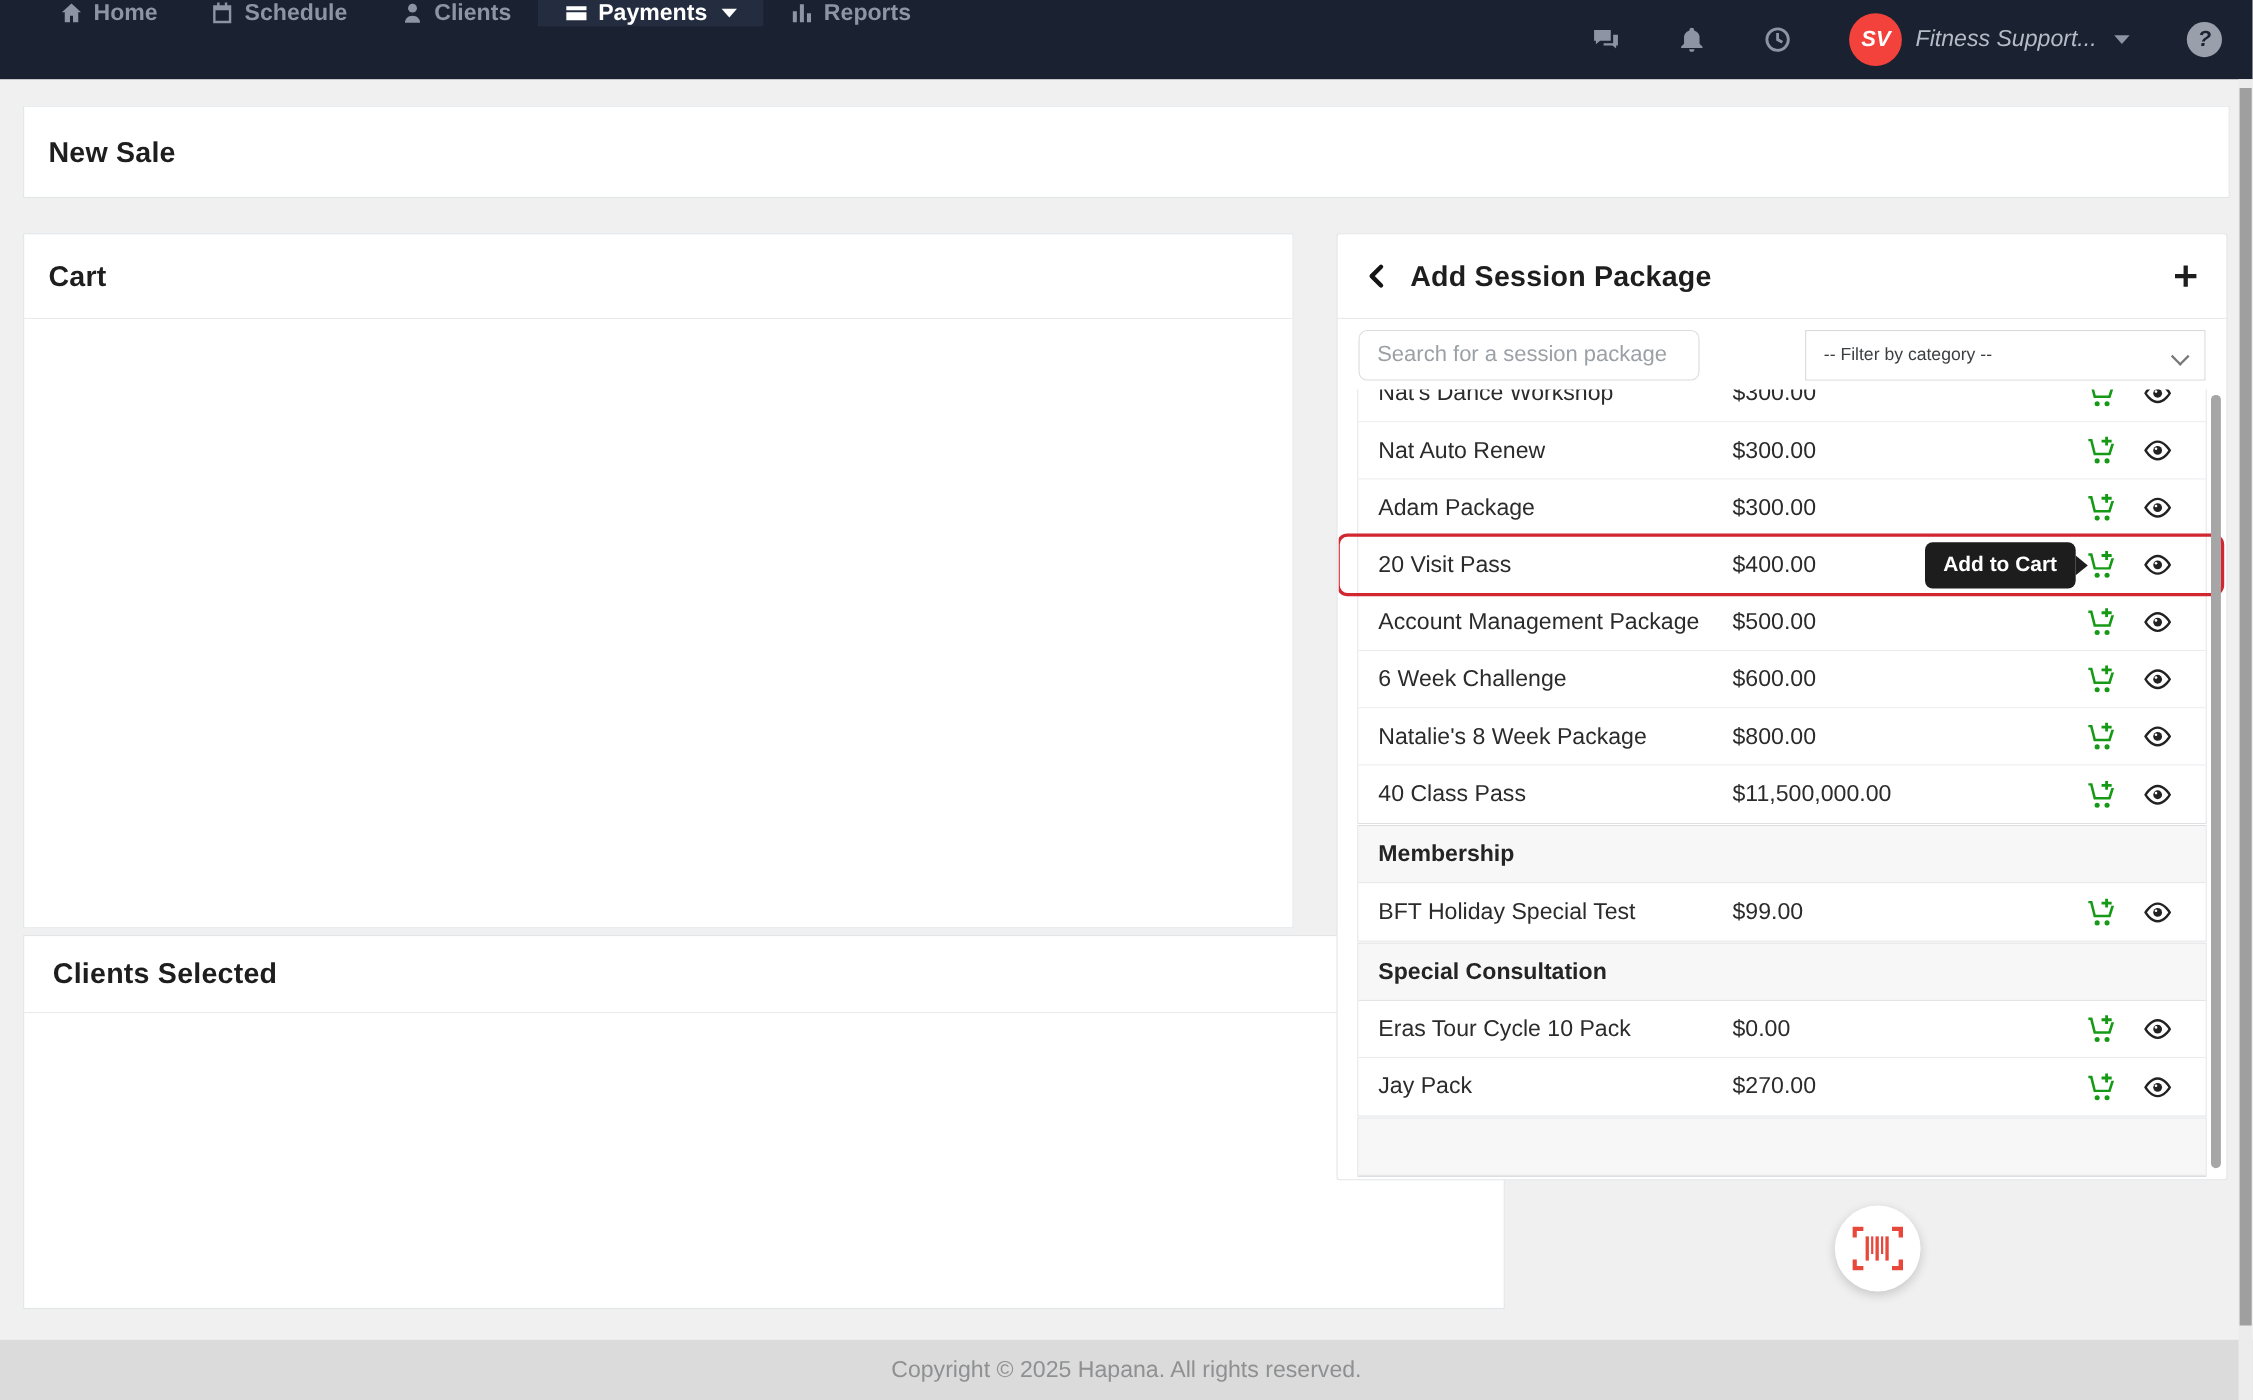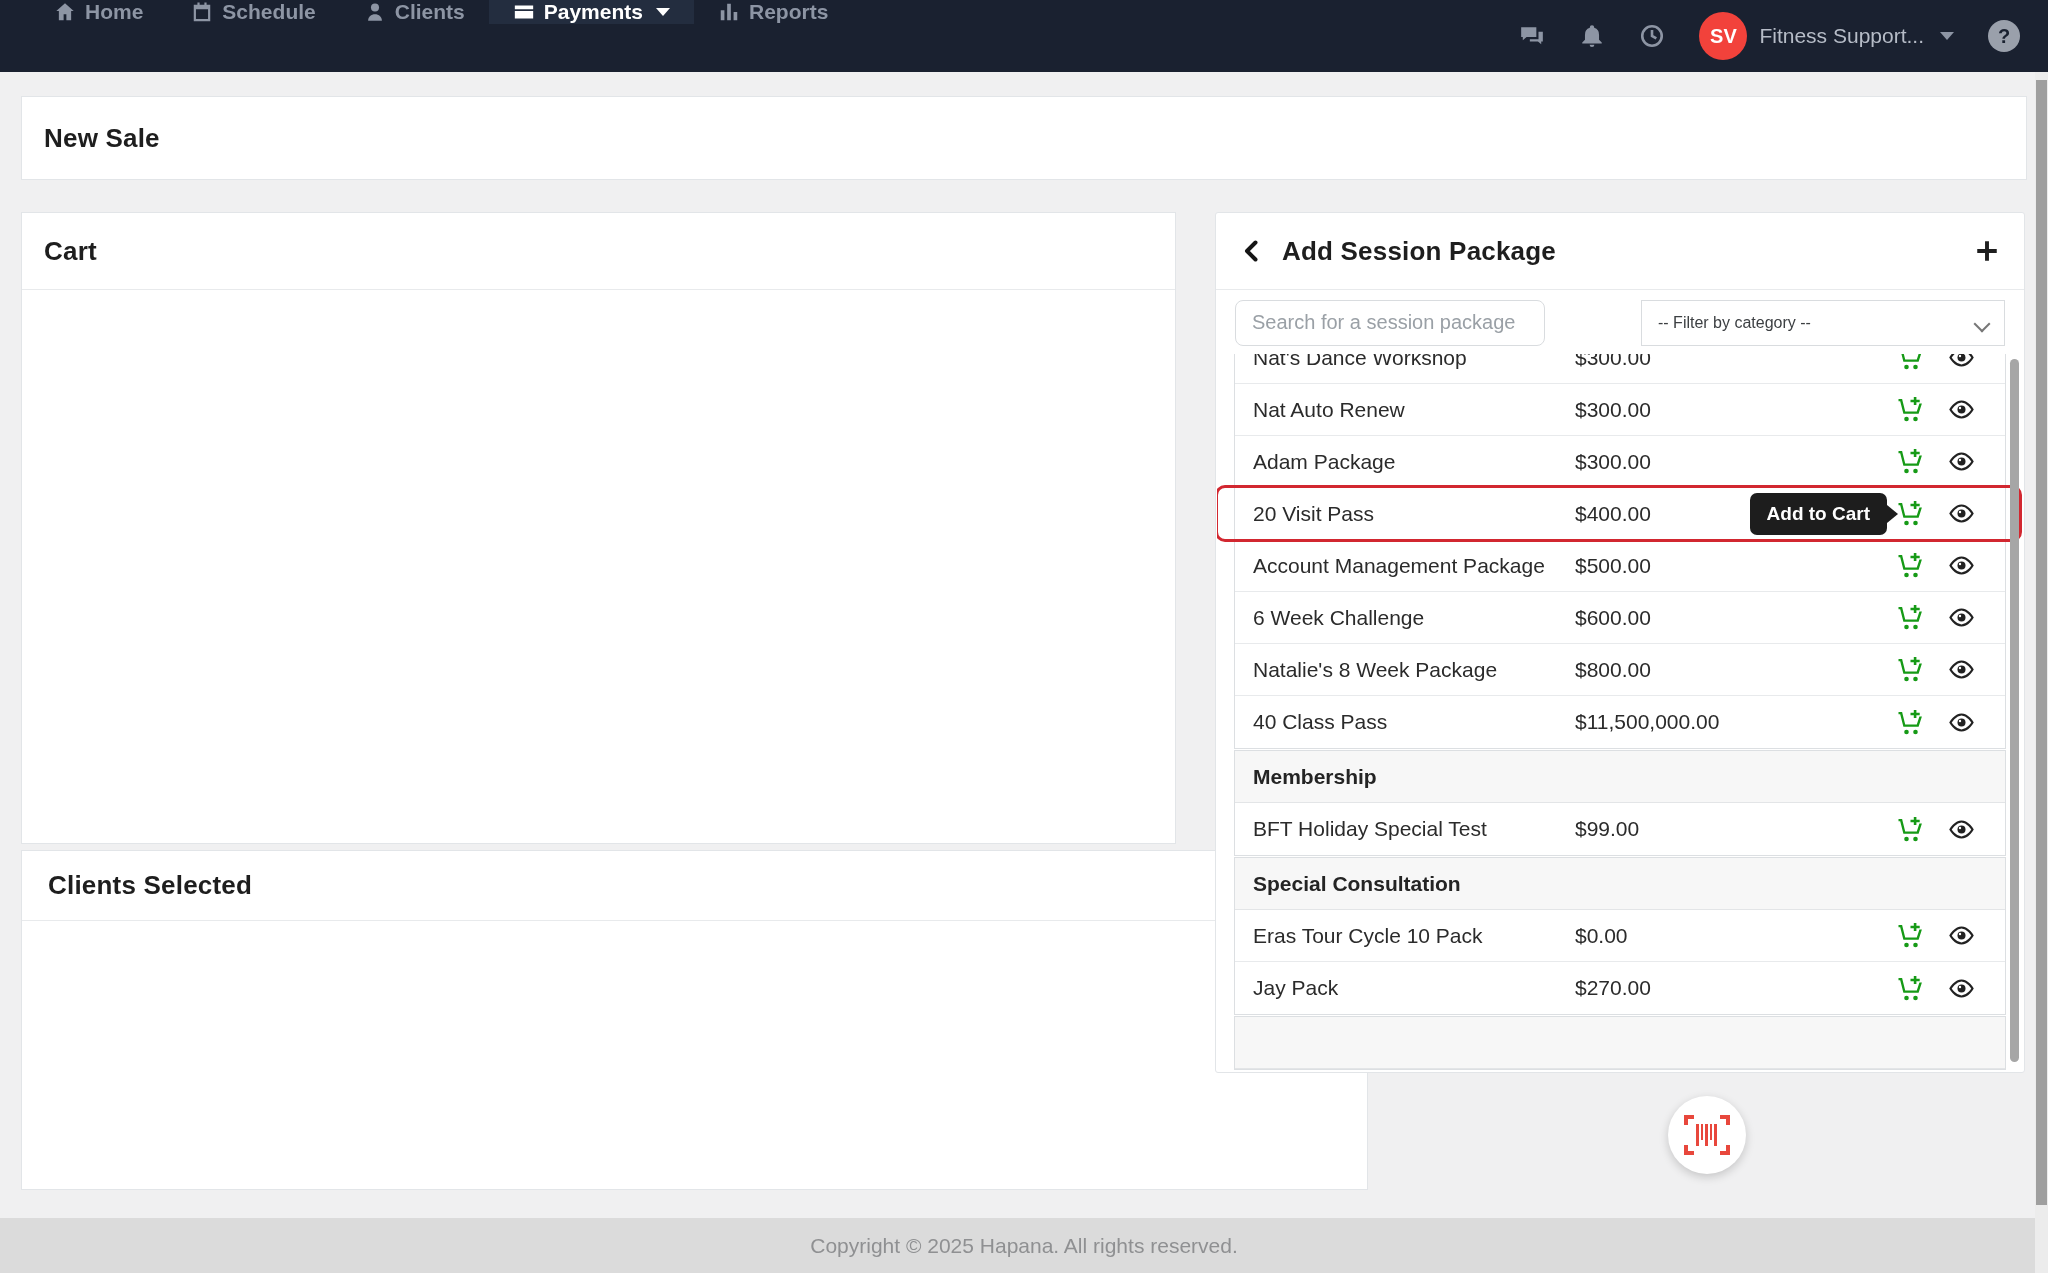--- a/index.html
+++ b/index.html
@@ -9,21 +9,21 @@
   
   .navbar { position:absolute; top:0; left:0; width:100%; height:72px;
             background:var(--navbar-bg,#1a2130); display:flex; align-items:stretch; z-index:30; }
   .nav-left { display:flex; align-items:flex-start; padding-left:30px; }
   .nav-item { display:flex; align-items:center; gap:9px; padding:0 24px; color:#8d95a4;
               font-size:21px; font-weight:600; cursor:pointer; }
   .nav-item svg { width:22px; height:22px; }
   .nav-item.active { background:var(--navbar-active-bg,#232d3f); color:#ffffff; }
   .caret-down { width:0; height:0; border-left:7px solid transparent; border-right:7px solid transparent;
                 border-top:8px solid currentColor; margin-left:4px; }
-  .nav-right { margin-left:auto; display:flex; align-items:center; gap:34px; padding-right:28px; color:#8d95a4; }
+  .nav-right { margin-left:auto; display:flex; align-items:center; gap:52px; padding-right:28px; color:#8d95a4;font-style:italic; }
   .nav-icon-btn { display:flex; align-items:center; cursor:pointer; }
   .nav-icon-btn svg { width:26px; height:26px; }
   .avatar { width:48px; height:48px; border-radius:50%; background:var(--avatar-red,#f2423b);
             color:#fff; font-weight:700; font-size:20px; display:flex; align-items:center; justify-content:center; }
   .user-chip { display:flex; align-items:center; gap:12px; cursor:pointer; }
   .user-name { color:#b6bcc7; font-size:21px; font-weight:500; }
   .help-circle { width:32px; height:32px; border-radius:50%; background:#9aa0ab; color:#1a2130;
                  font-weight:800; font-size:20px; display:flex; align-items:center; justify-content:center; cursor:pointer; }
 
   

